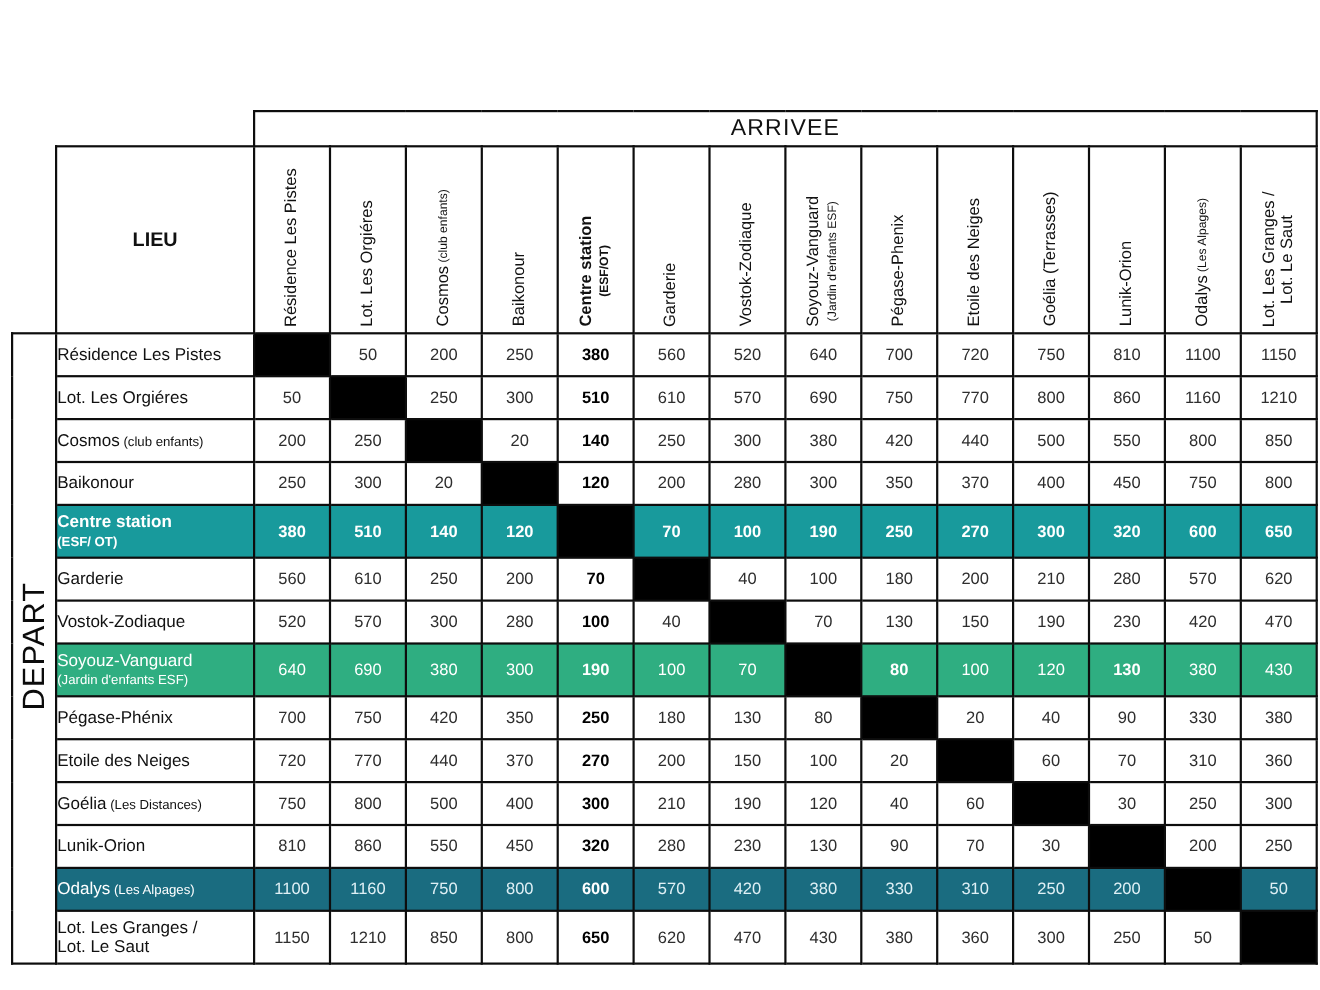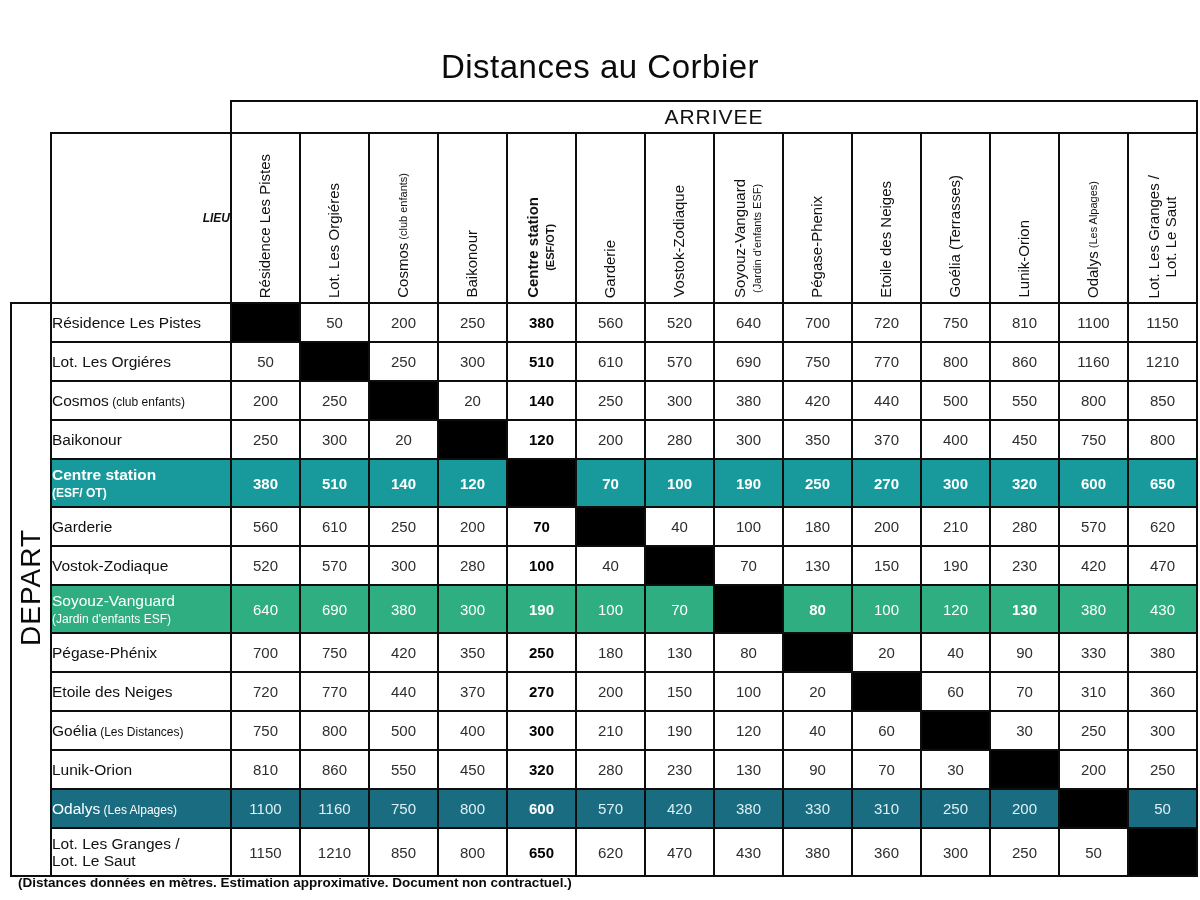--- a/index.html
+++ b/index.html
@@ -23,21 +23,21 @@
 
   th.colhead { height:168px; vertical-align:bottom; text-align:center; padding-bottom:7px; font-weight:400; }
   .vert {
     display:inline-block; writing-mode:vertical-rl; transform:rotate(180deg);
     font-size:15px; line-height:1.12; max-height:152px; white-space:nowrap;
   }
   .vert .subinline { font-size:11px; }
   .vert .sub { font-size:11px; }
   .b { font-weight:bold; }
 
-  th.lieu { font-size:12px; font-weight:bold; text-align:right; vertical-align:middle;font-style:italic; }
+  th.lieu { font-size:18px; font-weight:bold; text-align:center; vertical-align:middle; }
 
   th.depart { text-align:center; vertical-align:middle; width:38px; }
   .vert-depart {
     display:inline-block; writing-mode:vertical-rl; transform:rotate(180deg);
     font-size:28px; font-weight:400; letter-spacing:1px; color:#0b0b0b;
   }
 
   tbody tr > * { height:37px; }
   tbody tr.tall > * { height:46px; }
 
@@ -59,21 +59,20 @@
 
   .footnote {
     position:absolute; left:18px; top:875px;
     font-size:13.5px; font-weight:bold; color:#0b0b0b;
   }
 </style>
 </head>
 <body>
 
 <div class="page">
-  <div class="title">Distances au Corbier</div>
 
   <table class="matrix">
     <colgroup>
         <col style="width: 38px;">
         <col style="width: 180px;">
         <col style="width: 69px;">
         <col style="width: 69px;">
         <col style="width: 69px;">
         <col style="width: 69px;">
         <col style="width: 69px;">
@@ -347,14 +346,13 @@
           <td class="cell">380</td>
           <td class="cell">360</td>
           <td class="cell">300</td>
           <td class="cell">250</td>
           <td class="cell">50</td>
           <td class="diag" style="background: rgb(0, 0, 0);"></td>
         </tr>
       </tbody>
   </table>
 
-  <div class="footnote">(Distances données en mètres. Estimation approximative. Document non contractuel.)</div>
 </div>
 
 </body></html>

